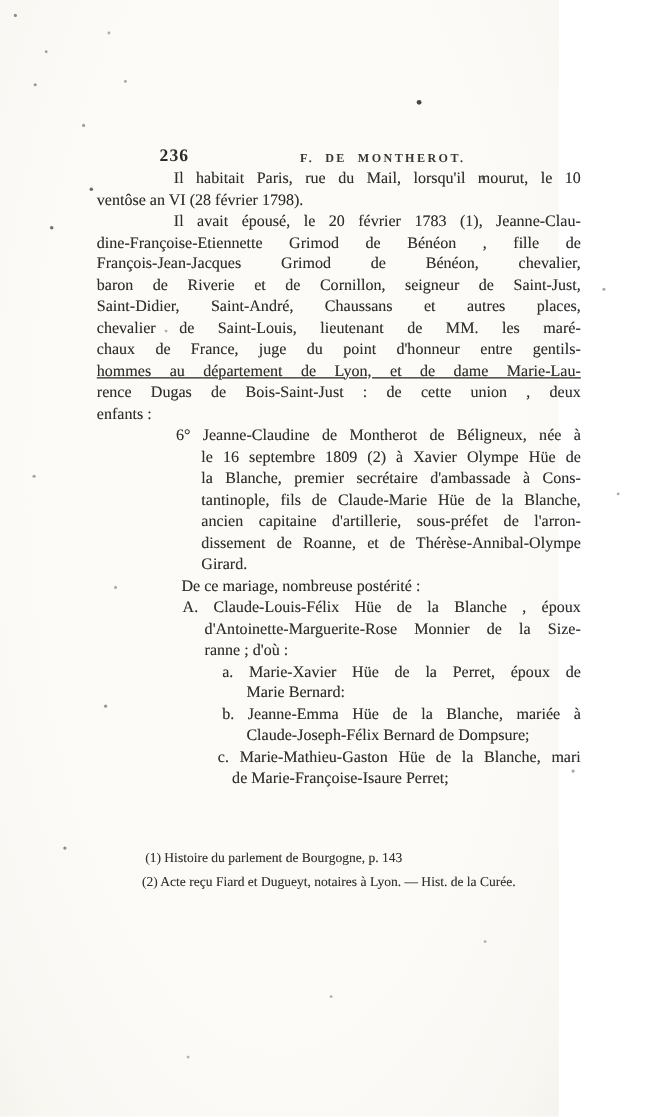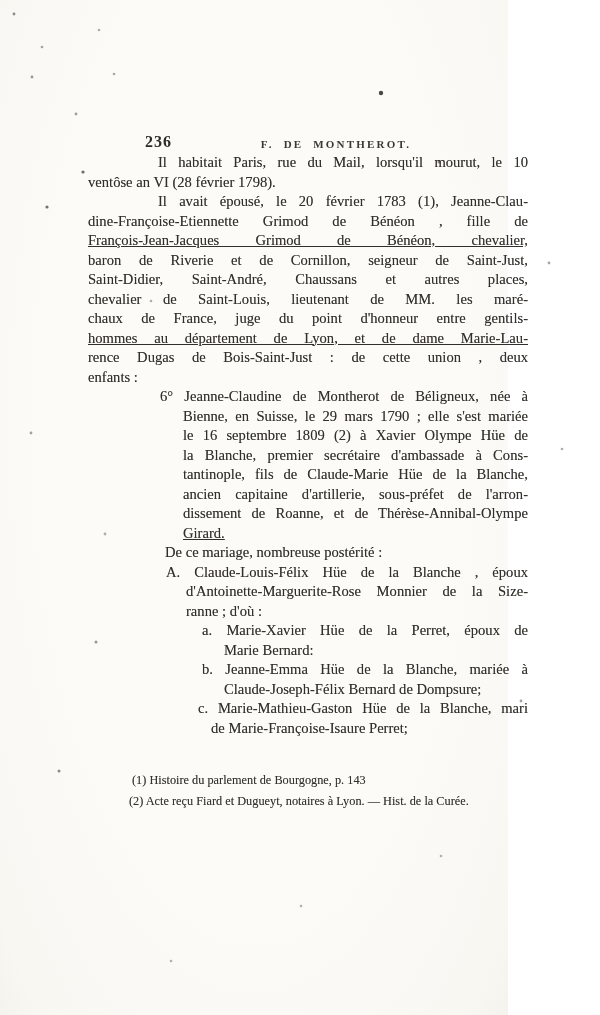--- a/index.html
+++ b/index.html
@@ -41,21 +41,21 @@
       300px 905px 0 0.3px #b3b0a8,
       170px 960px 0 0.3px #b3b0a8,
       440px 855px 0 0.3px #b3b0a8;
   }
   #page-number {
     position: absolute; left: 145px; top: 133px;
     font-size: 16px; font-weight: bold; letter-spacing: 1px;
     color: #2e2c28;
   }
   #running-header {
-    position: absolute; left: 336px; top: 138px;
+    position: absolute; left: 348px; top: 138px;
     transform: translateX(-50%);
     font-size: 11px; font-weight: 600;
     letter-spacing: 2.2px; word-spacing: 5px;
     color: #3a3833; white-space: nowrap;
   }
   #body-text {
     position: absolute; left: 88px; top: 153px; width: 440px;
     font-size: 14.6px; line-height: 19.5px;
     color: #312f2b;
     text-shadow: 0 0 0.5px rgba(49,47,43,0.45);
@@ -75,36 +75,35 @@
 
 <div id="page">
   <div id="specks"></div>
   <div id="page-number">236</div>
   <div id="running-header">F. DE MONTHEROT.</div>
   <div id="body-text">
       <div class="line j" style="padding-left: 70px;">Il habitait Paris, rue du Mail, lorsqu'il mourut, le 10</div>
       <div class="line" style="padding-left: 0px;">ventôse an VI (28 février 1798).</div>
       <div class="line j" style="padding-left: 70px;">Il avait épousé, le 20 février 1783 (1), Jeanne-Clau-</div>
       <div class="line j" style="padding-left: 0px;">dine-Françoise-Etiennette Grimod de Bénéon , fille de</div>
-      <div class="line j" style="padding-left: 0px; text-decoration: underline;">François-Jean-Jacques Grimod de Bénéon, chevalier,</div>
+      <div class="line j" style="padding-left: 0px;">François-Jean-Jacques Grimod de Bénéon, chevalier,</div>
       <div class="line j" style="padding-left: 0px;">baron de Riverie et de Cornillon, seigneur de Saint-Just,</div>
       <div class="line j" style="padding-left: 0px;">Saint-Didier, Saint-André, Chaussans et autres places,</div>
       <div class="line j" style="padding-left: 0px;">chevalier de Saint-Louis, lieutenant de MM. les maré-</div>
       <div class="line j" style="padding-left: 0px;">chaux de France, juge du point d'honneur entre gentils-</div>
       <div class="line j" style="padding-left: 0px; text-decoration: underline;">hommes au département de Lyon, et de dame Marie-Lau-</div>
       <div class="line j" style="padding-left: 0px;">rence Dugas de Bois-Saint-Just : de cette union , deux</div>
       <div class="line" style="padding-left: 0px;">enfants :</div>
       <div class="line j" style="padding-left: 72px;">6° Jeanne-Claudine de Montherot de Béligneux, née à</div>
-      <div class="line j" style="padding-left: 95px;">Bienne, en Suisse, le 29 mars 1790 ; elle s'est mariée</div>
       <div class="line j" style="padding-left: 95px;">le 16 septembre 1809 (2) à Xavier Olympe Hüe de</div>
       <div class="line j" style="padding-left: 95px;">la Blanche, premier secrétaire d'ambassade à Cons-</div>
       <div class="line j" style="padding-left: 95px;">tantinople, fils de Claude-Marie Hüe de la Blanche,</div>
       <div class="line j" style="padding-left: 95px;">ancien capitaine d'artillerie, sous-préfet de l'arron-</div>
       <div class="line j" style="padding-left: 95px;">dissement de Roanne, et de Thérèse-Annibal-Olympe</div>
-      <div class="line" style="padding-left: 95px; text-decoration: underline;">Girard.</div>
+      <div class="line" style="padding-left: 95px;">Girard.</div>
       <div class="line" style="padding-left: 77px;">De ce mariage, nombreuse postérité :</div>
       <div class="line j" style="padding-left: 78px;">A. Claude-Louis-Félix Hüe de la Blanche , époux</div>
       <div class="line j" style="padding-left: 98px;">d'Antoinette-Marguerite-Rose Monnier de la Size-</div>
       <div class="line" style="padding-left: 98px;">ranne ; d'où :</div>
       <div class="line j" style="padding-left: 114px;">a. Marie-Xavier Hüe de la Perret, époux de</div>
       <div class="line" style="padding-left: 136px;">Marie Bernard:</div>
       <div class="line j" style="padding-left: 114px;">b. Jeanne-Emma Hüe de la Blanche, mariée à</div>
       <div class="line" style="padding-left: 136px;">Claude-Joseph-Félix Bernard de Dompsure;</div>
       <div class="line j" style="padding-left: 110px;">c. Marie-Mathieu-Gaston Hüe de la Blanche, mari</div>
       <div class="line" style="padding-left: 123px;">de Marie-Françoise-Isaure Perret;</div>

